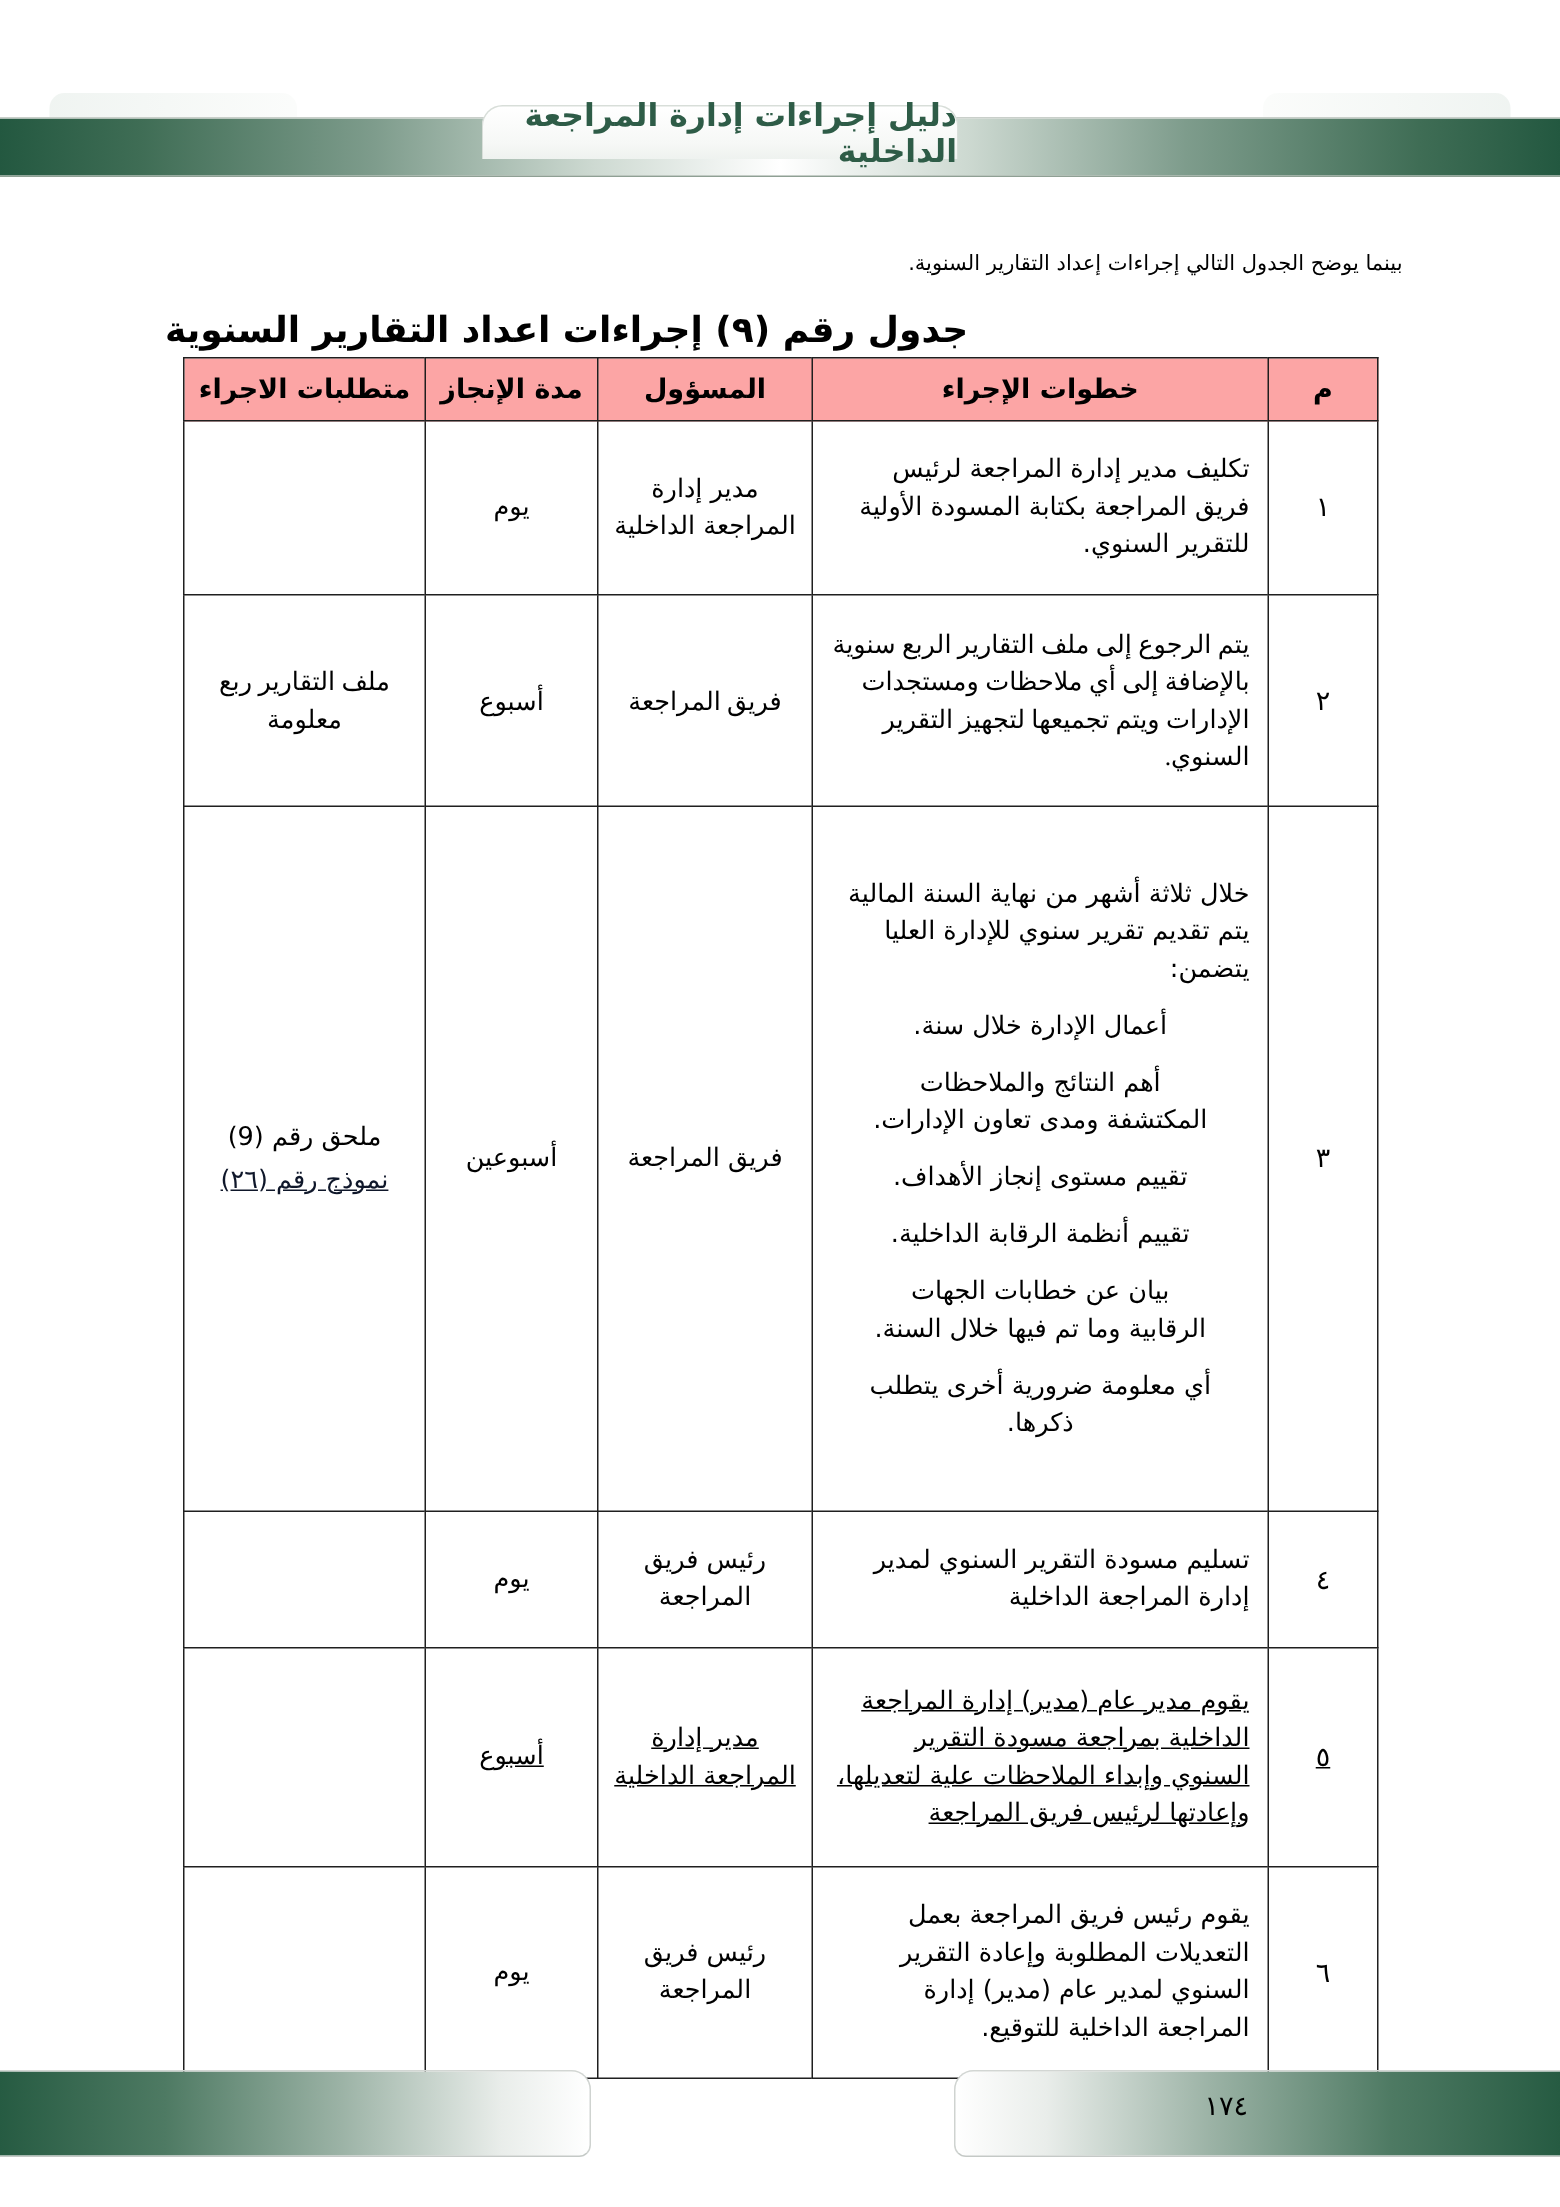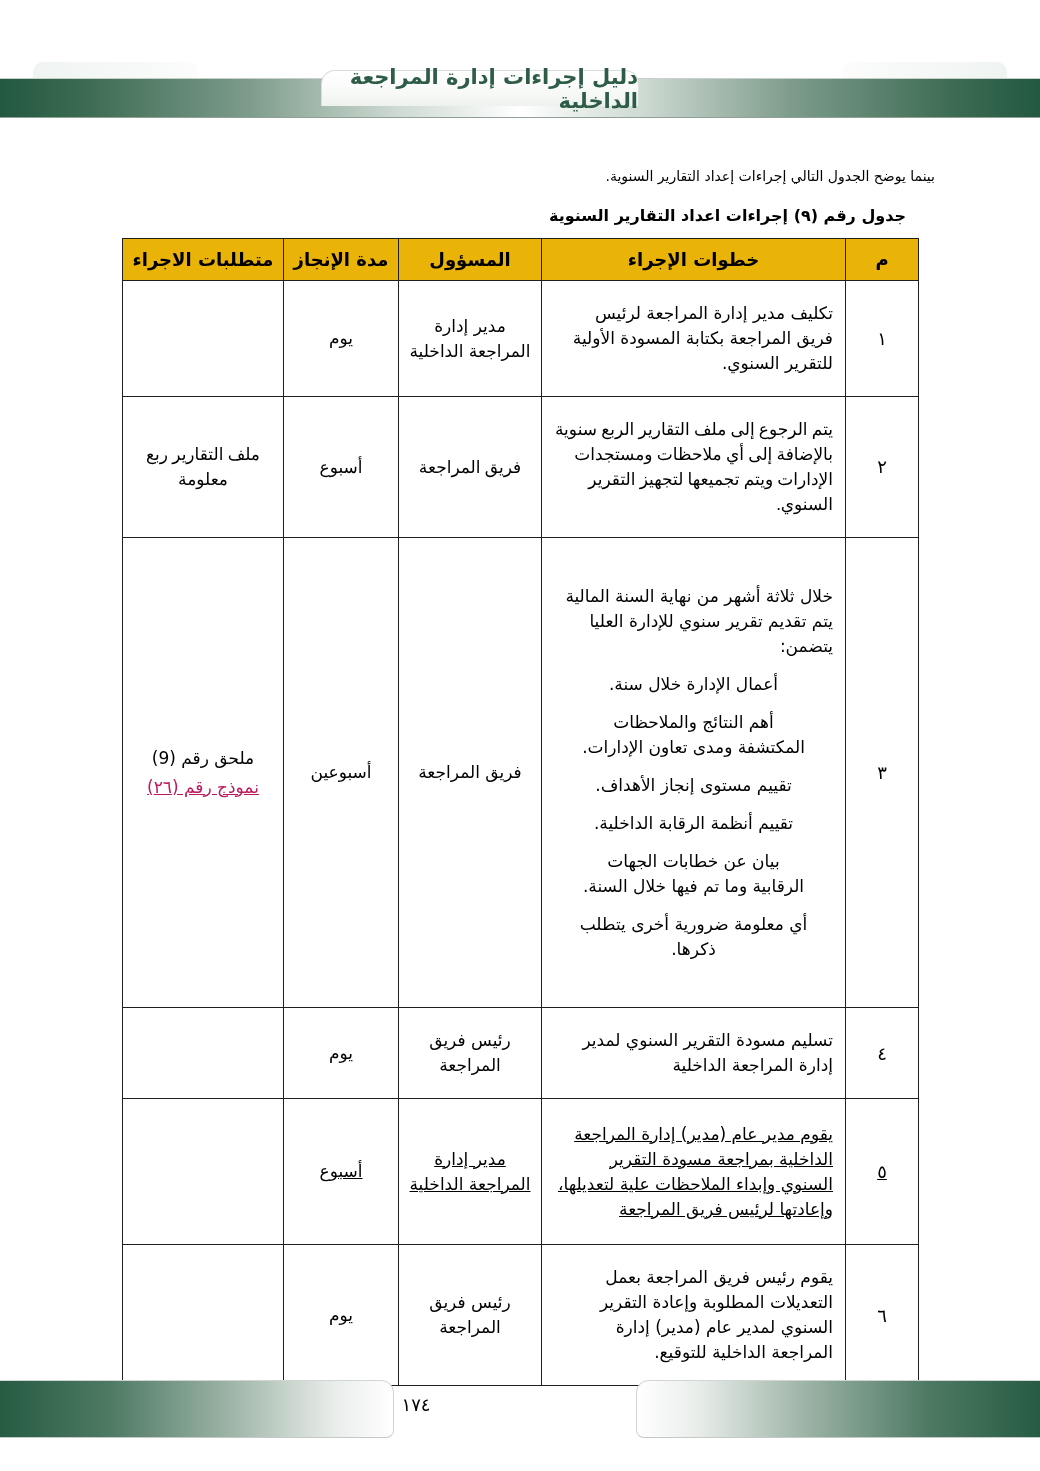--- a/index.html
+++ b/index.html
@@ -35,52 +35,52 @@
     color: #2e5c47; font-weight: bold; font-size: 21px; direction: rtl;
   }
 
   
   .intro {
     position: absolute; top: 167px; right: 105px; width: 840px;
     direction: rtl; text-align: right; font-size: 14px; line-height: 1.4;
   }
   .table-title {
     position: absolute; top: 206px; left: 110px; width: 796px;
-    direction: rtl; text-align: right; font-weight: bold; font-size: 16px;
+    direction: rtl; text-align: left; font-weight: bold; font-size: 24px;
   }
 
   
   table.proc {
     position: absolute; top: 238px; left: 122px; width: 796px;
     border-collapse: collapse; direction: rtl; table-layout: fixed;
   }
   .proc th, .proc td { border: 1px solid #1f1f1f; vertical-align: middle; }
   .proc th {
-    background: #eab308; font-weight: bold; font-size: 18px; height: 42px;
+    background: #fca5a5; font-weight: bold; font-size: 18px; height: 42px;
     text-align: center; padding: 4px;
   }
   td.cell-num { text-align: center; font-size: 18px; width: 73px; }
   td.cell-steps {
     text-align: right; padding: 20px 12px; font-size: 17px; line-height: 25px;
   }
   td.cell-mid {
     text-align: center; padding: 4px 8px; font-size: 17px; line-height: 25px;
   }
   .r1 td { height: 90px; }
   .r2 td { height: 121px; font-family: Liberation Serif, serif; }
   .r3 td { height: 470px; }
   .r4 td { height: 70px; }
   .r5 td { height: 146px; text-decoration: underline; }
   .r6 td { height: 122px; }
 
   .steps-intro { margin-bottom: 2px; }
   .sub-item { text-align: center; max-width: 228px; margin: 13px auto 0; }
 
   .req-link {
-    color: #be185d; text-decoration: underline; display: inline-block; margin-top: 4px;
+    color: #0f172a; text-decoration: underline; display: inline-block; margin-top: 4px;
     cursor: pointer;
   }
 
   
   .foot-bar {
     position: absolute; top: 1380px; height: 58px;
   }
   .foot-left {
     left: 0; width: 394px;
     background: linear-gradient(to right, #265b42 0%, #4e7a63 28%, #9cb3a6 58%, #e9ede a 85%, #ffffff 100%);
@@ -89,21 +89,21 @@
     border-top: 1px solid #d2d6d3; border-right: 1px solid #cfd3d0; border-bottom: 1px solid #c4c9c6;
   }
   .foot-right {
     right: 0; width: 404px;
     background: linear-gradient(to left, #265b42 0%, #4e7a63 28%, #9cb3a6 58%, #e9edea 85%, #ffffff 100%);
     border-radius: 13px 0 0 8px;
     border-top: 1px solid #d2d6d3; border-left: 1px solid #cfd3d0; border-bottom: 1px solid #c4c9c6;
   }
   .page-number {
     position: absolute; top: 1394px; left: 0; width: 832px;
-    text-align: center; font-size: 18px; direction: rtl;
+    font-size: 18px; direction: rtl;
   }
 </style>
 </head>
 <body>
 
 <div class="deco-tab deco-left"></div>
 <div class="deco-tab deco-right"></div>
 
 <div class="band"></div>
 <div class="band-tab">

